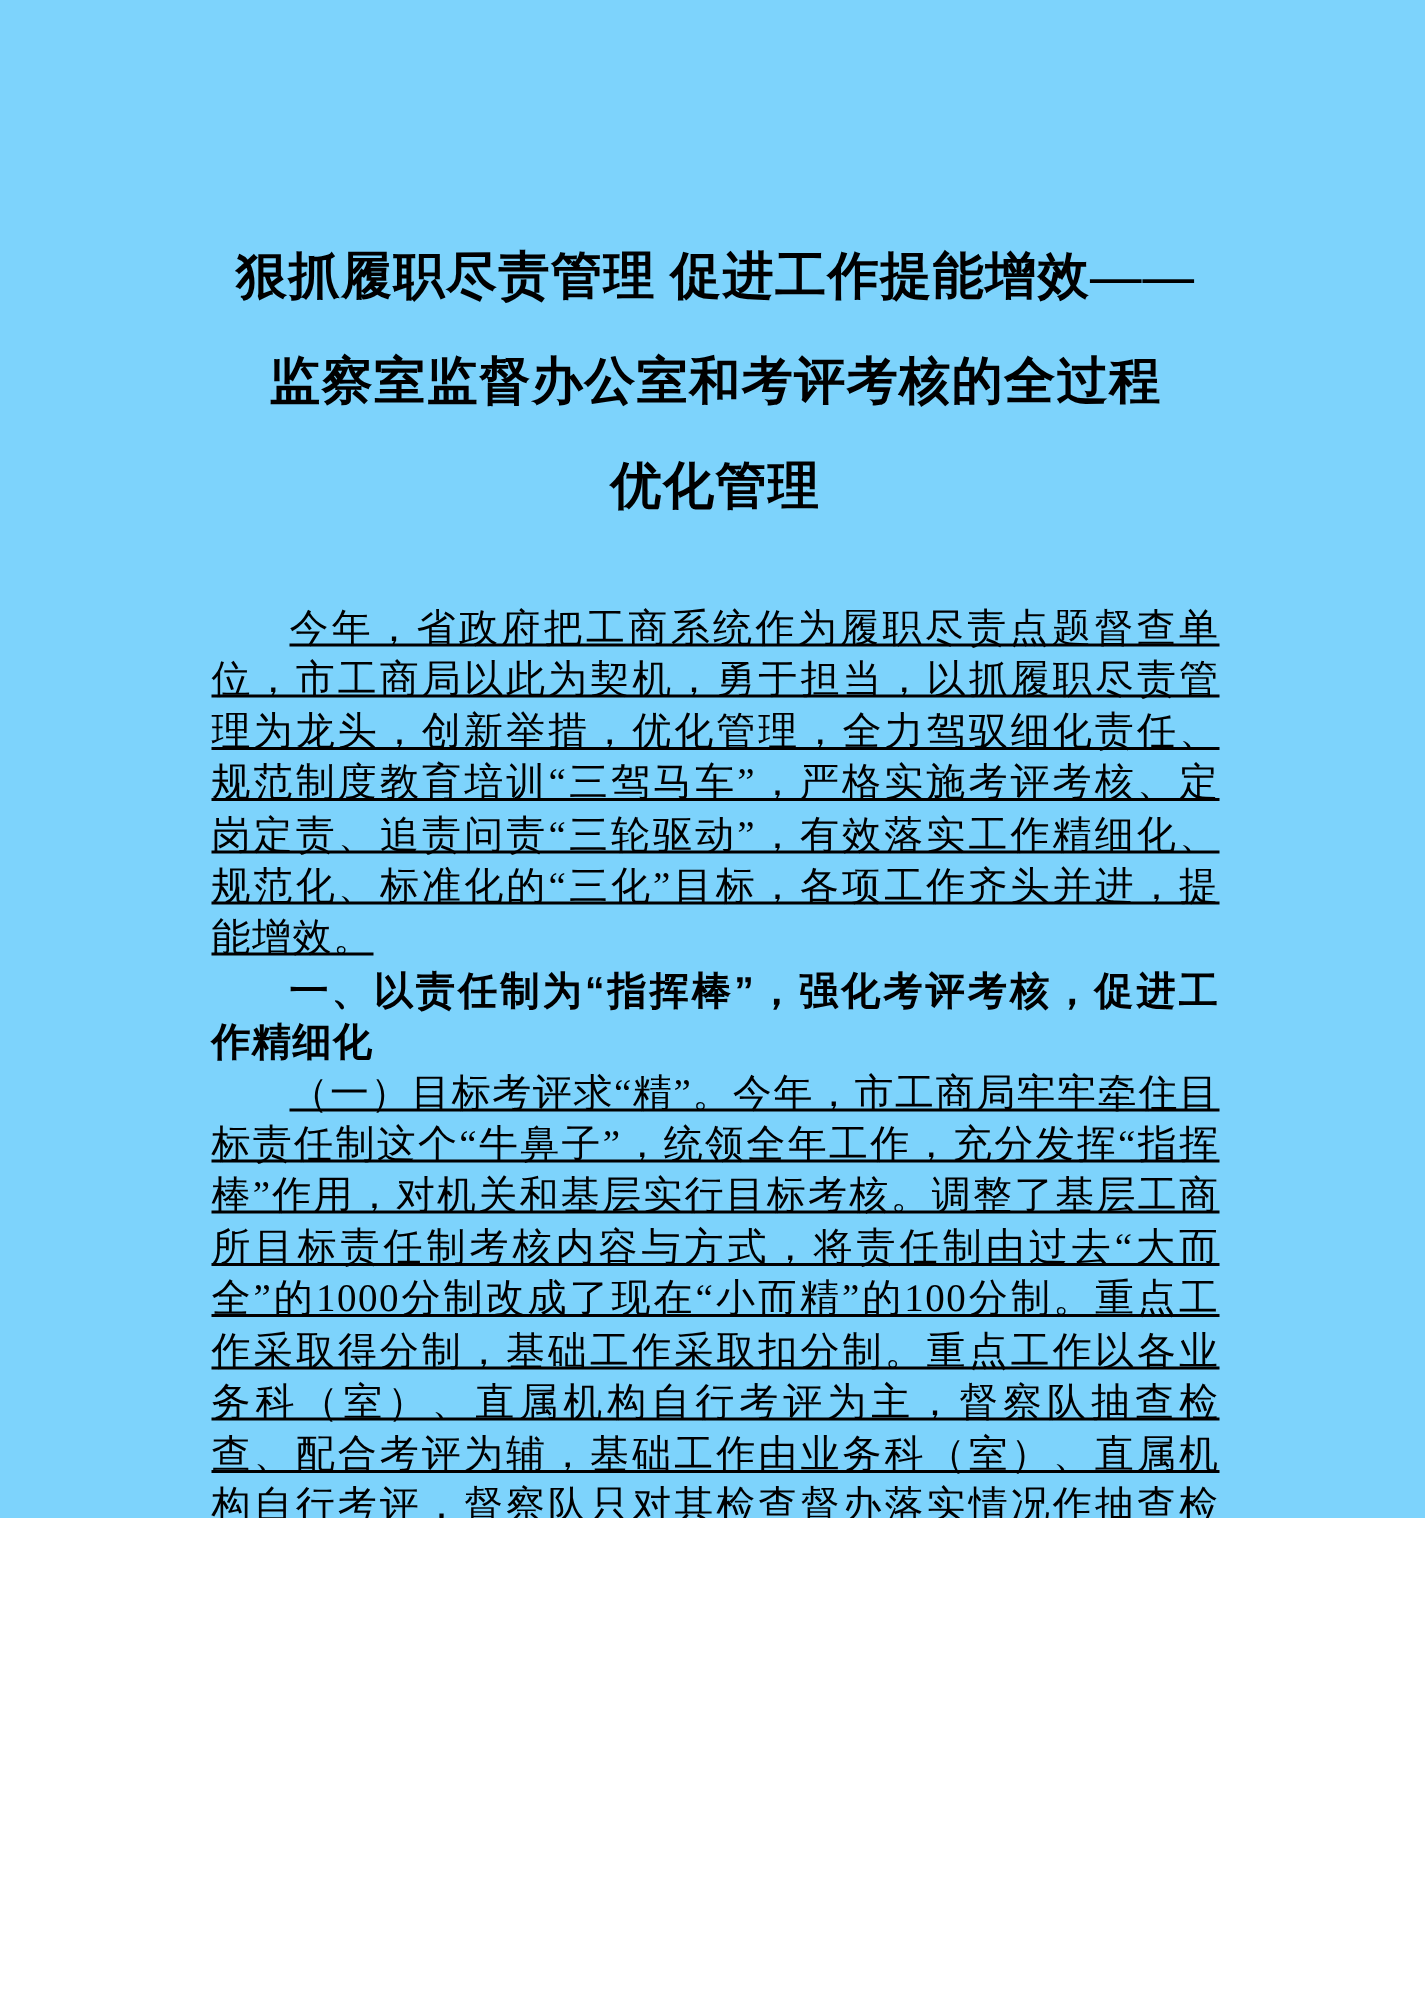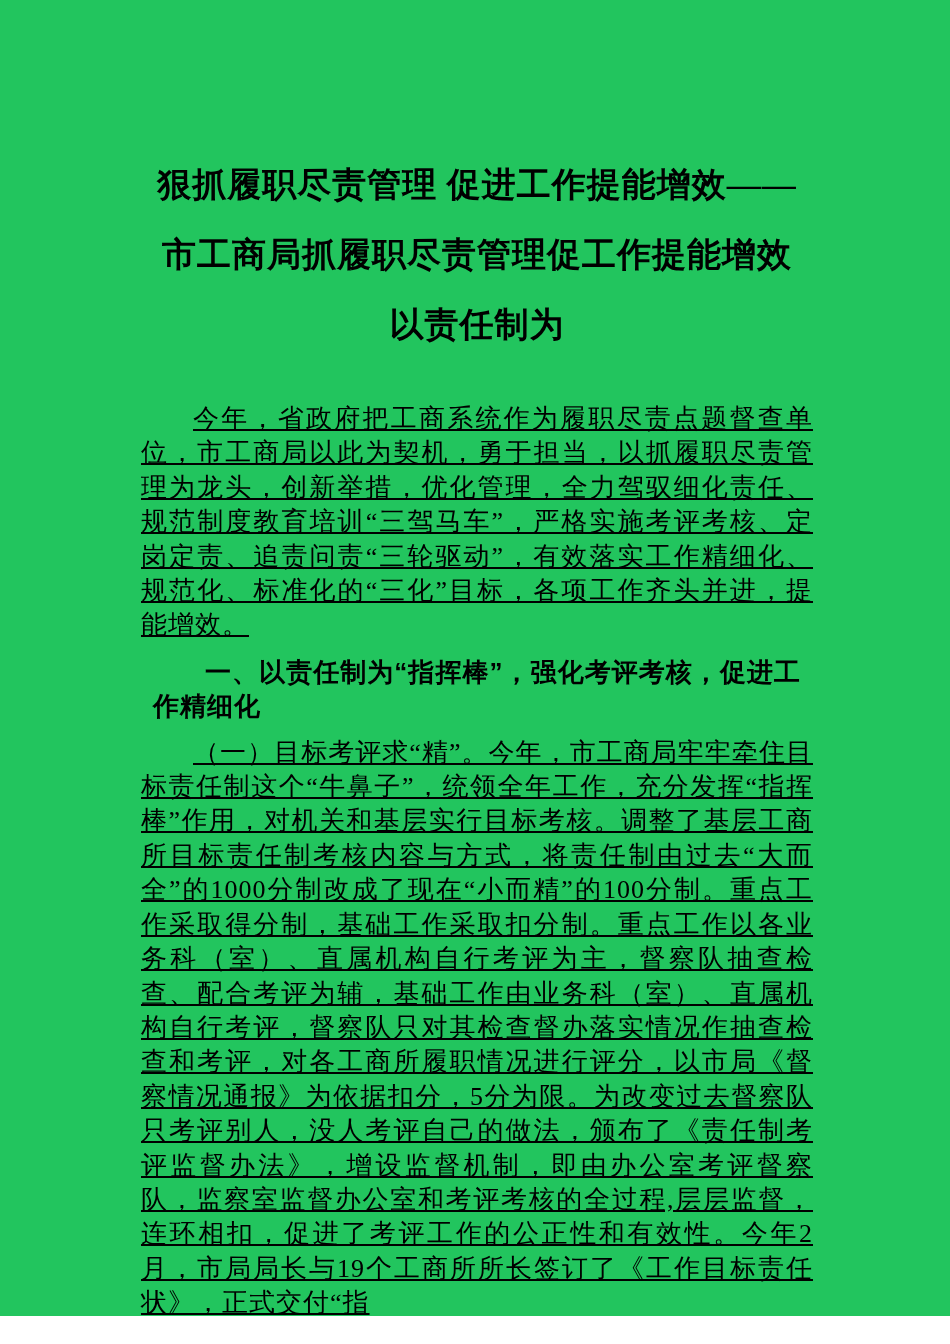--- a/index.html
+++ b/index.html
@@ -3,22 +3,22 @@
 <meta charset="utf-8">
 <style>
   html, body {
     margin: 0;
     padding: 0;
     background: #ffffff;
   }
   .page {
     position: relative;
     width: 950px;
-    height: 1316px;
-    background: #22c55e;
+    height: 1012px;
+    background: #7dd3fc;
     color: #000000;
     overflow: hidden;
   }
   .content {
     position: absolute;
     left: 141px;
     top: 150px;
     width: 672px;
   }
   .doc-title {
@@ -36,40 +36,40 @@
     margin: 0;
     font-family: "Liberation Serif", "DejaVu Serif", serif;
     font-size: 26px;
     line-height: 34.4px;
     text-align: justify;
     text-indent: 2em;
     letter-spacing: 1px;
     text-decoration: underline;
   }
   p.heading {
-    margin: 12px;
+    margin: 0;
     font-family: "Liberation Sans", "DejaVu Sans", sans-serif;
     font-weight: bold;
     font-size: 26px;
     line-height: 34.4px;
     text-align: justify;
     text-indent: 2em;
     letter-spacing: 1px;
   }
 </style>
 </head>
 <body>
 
 <div class="page">
   <div class="content">
 
     <div class="doc-title">
       <div>狠抓履职尽责管理 促进工作提能增效——</div>
-      <div>市工商局抓履职尽责管理促工作提能增效</div>
-      <div>以责任制为</div>
+      <div>监察室监督办公室和考评考核的全过程</div>
+      <div>优化管理</div>
     </div>
 
     <div class="body-text">
       <p class="para">今年，省政府把工商系统作为履职尽责点题督查单位，市工商局以此为契机，勇于担当，以抓履职尽责管理为龙头，创新举措，优化管理，全力驾驭细化责任、规范制度教育培训“三驾马车”，严格实施考评考核、定岗定责、追责问责“三轮驱动”，有效落实工作精细化、规范化、标准化的“三化”目标，各项工作齐头并进，提能增效。</p>
       <p class="heading">一、以责任制为“指挥棒”，强化考评考核，促进工作精细化</p>
       <p class="para">（一）目标考评求“精”。今年，市工商局牢牢牵住目标责任制这个“牛鼻子”，统领全年工作，充分发挥“指挥棒”作用，对机关和基层实行目标考核。调整了基层工商所目标责任制考核内容与方式，将责任制由过去“大而全”的1000分制改成了现在“小而精”的100分制。重点工作采取得分制，基础工作采取扣分制。重点工作以各业务科（室）、直属机构自行考评为主，督察队抽查检查、配合考评为辅，基础工作由业务科（室）、直属机构自行考评，督察队只对其检查督办落实情况作抽查检查和考评，对各工商所履职情况进行评分，以市局《督察情况通报》为依据扣分，5分为限。为改变过去督察队只考评别人，没人考评自己的做法，颁布了《责任制考评监督办法》，增设监督机制，即由办公室考评督察队，监察室监督办公室和考评考核的全过程,层层监督，连环相扣，促进了考评工作的公正性和有效性。今年2月，市局局长与19个工商所所长签订了《工作目标责任状》，正式交付“指</p>
     </div>
 
   </div>
 </div>

